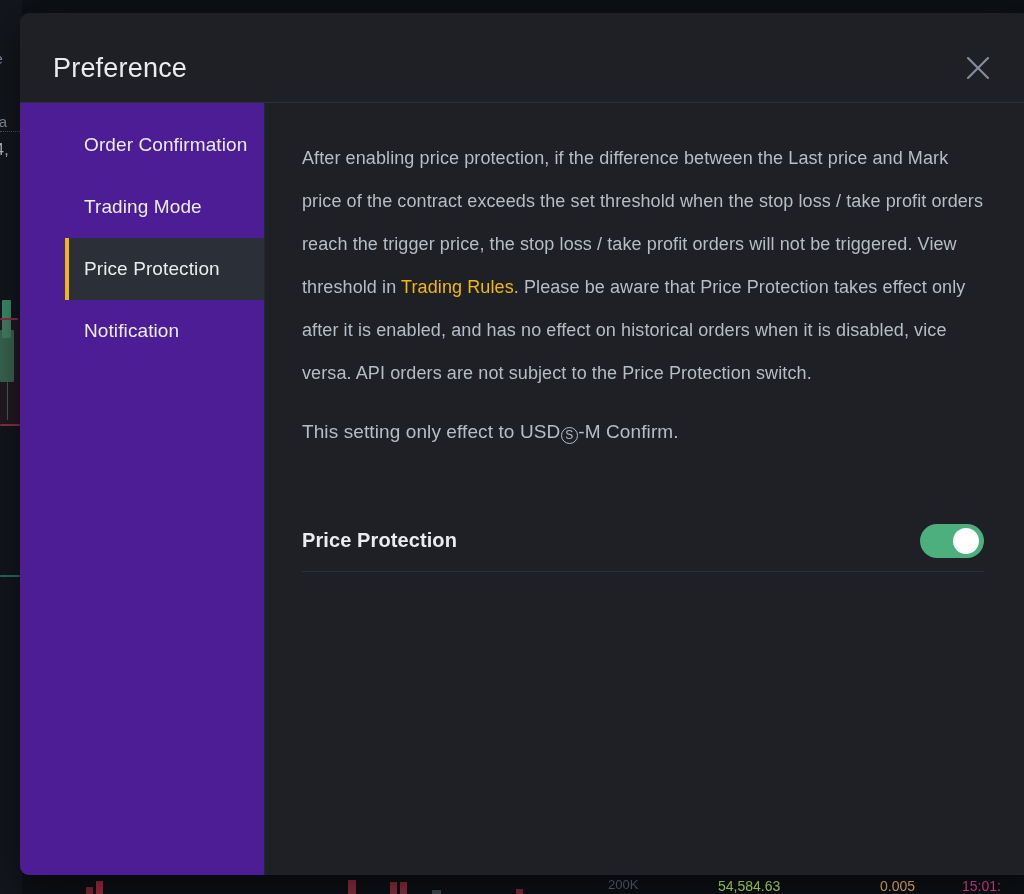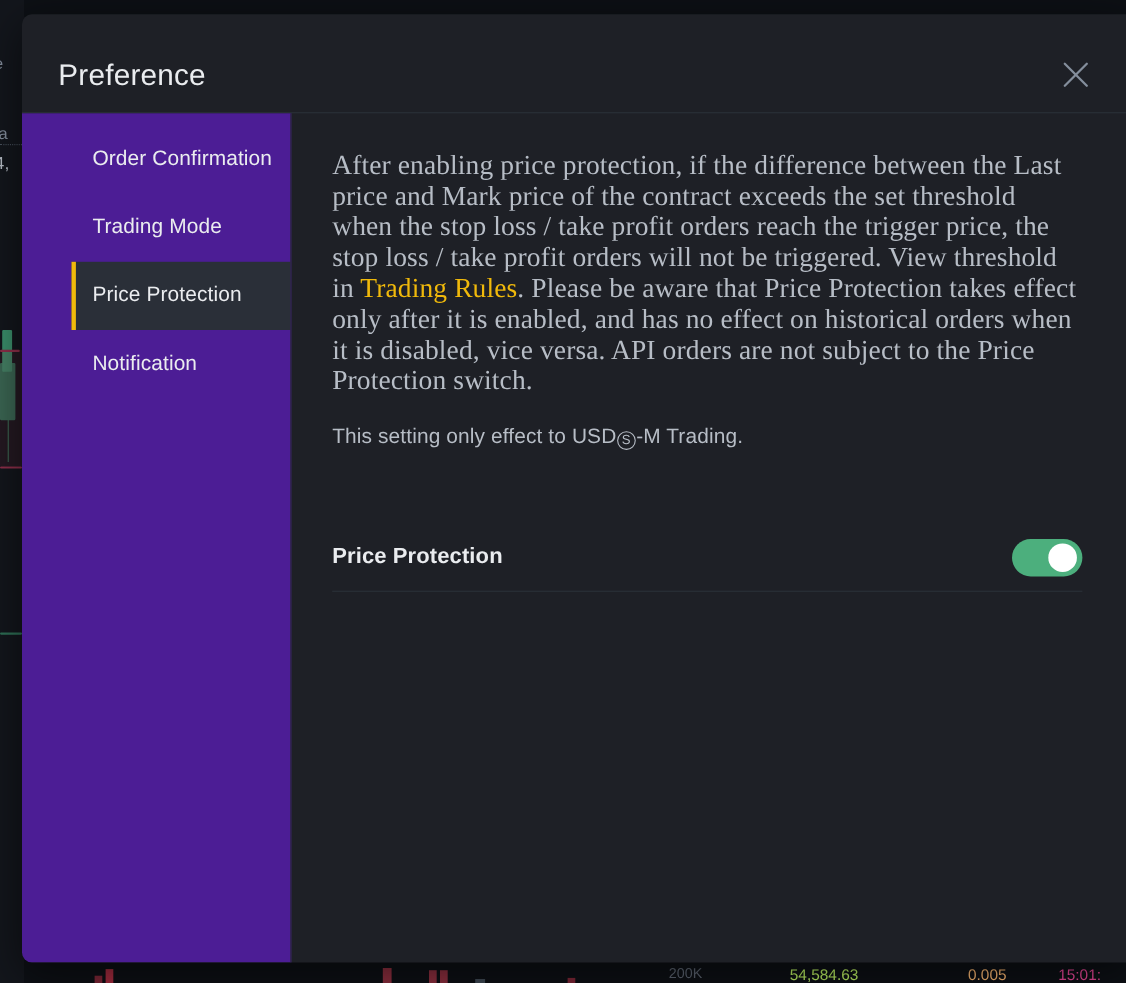--- a/index.html
+++ b/index.html
@@ -178,25 +178,24 @@
   }
   .sidebar-item .sidebar-item-label { pointer-events: none; }
 
   
   #content {
     flex: 1;
     position: relative;
     padding: 34px 46px 0 37px;
   }
   #description-paragraph {
-    font-size: 25px;
-    line-height: 28px;
+    font-size: 18px;
+    line-height: 43px;
     color: #b7bdc6;
     letter-spacing: .1px;
-    font-family: Liberation Serif, serif;
   }
   #trading-rules-link {
     color: #f0b90b;
     text-decoration: none;
     cursor: pointer;
   }
   #scope-paragraph {
     margin-top: 21px;
     font-size: 19px;
     line-height: 31px;
@@ -350,21 +349,21 @@
       </div>
       <div class="sidebar-item">
         <span class="sidebar-item-label">Notification</span>
       </div>
     </div>
 
     <div id="content">
 
       <p id="description-paragraph"><span>After enabling price protection, if the difference between the Last price and Mark price of the contract exceeds the set threshold when the stop loss / take profit orders reach the trigger price, the stop loss / take profit orders will not be triggered. View threshold in </span><a id="trading-rules-link">Trading Rules</a><span>. Please be aware that Price Protection takes effect only after it is enabled, and has no effect on historical orders when it is disabled, vice versa. API orders are not subject to the Price Protection switch.</span></p>
 
-      <p id="scope-paragraph"><span>This setting only effect to USD</span><span class="usds-mark">S</span><span>-M Trading.</span></p>
+      <p id="scope-paragraph"><span>This setting only effect to USD</span><span class="usds-mark">S</span><span>-M Confirm.</span></p>
 
       <div id="setting-row">
         <span id="setting-label">Price Protection</span>
         <div id="price-protection-toggle">
           <span class="knob"></span>
         </div>
       </div>
 
     </div>
   </div>

